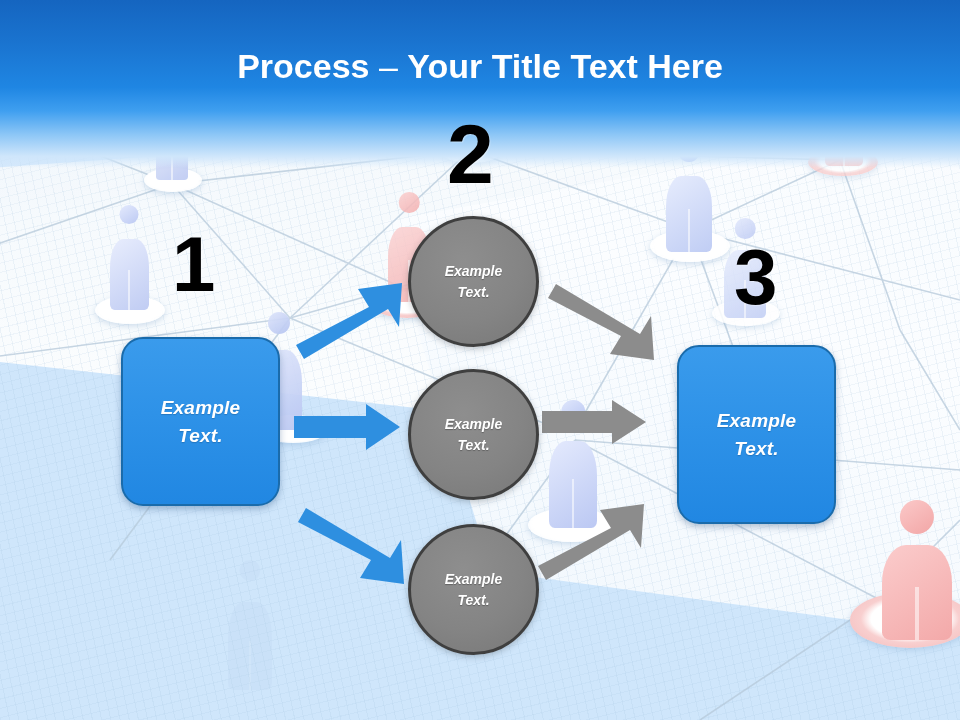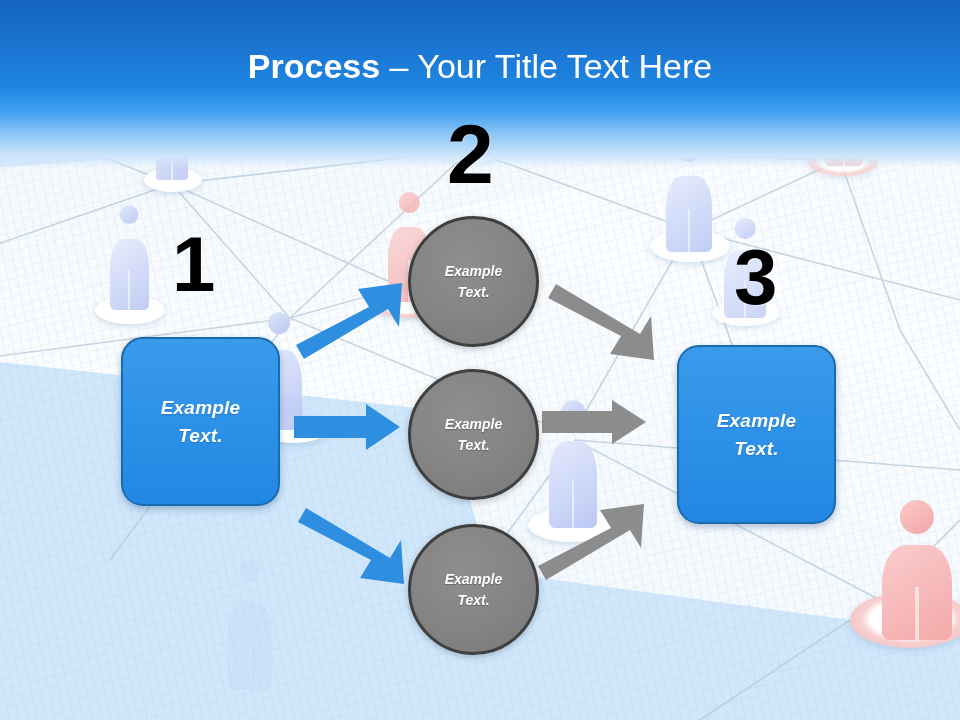--- a/index.html
+++ b/index.html
@@ -296,21 +296,21 @@
     <div class="person" style="left:222px;top:560px;width:56px;height:130px;opacity:.22;">
       <div class="head" style="background:#bcd3ef;"></div>
       <div class="body" style="background:#bdd4ef;"></div>
       <div class="legsplit" style="background:rgba(255,255,255,.35);"></div>
     </div>
 
     <div class="banner"></div>
   </div>
 
   <div style="position:absolute;left:0;top:48px;width:960px;text-align:center;color:#ffffff;font-size:34px;line-height:1.1;">
-    <span style="font-weight:bold;">Process</span><span style="font-weight:normal;"> – </span><span style="font-weight:normal;">Your Title Text Here</span>
+    <span style="font-weight:bold;">Process</span><span style="font-weight:normal;"> – </span><span style="font-weight:bold;">Your Title Text Here</span>
   </div>
 
   <div class="step-num" style="left:172px;top:225px;font-size:78px;">1</div>
   <div class="step-num" style="left:447px;top:112px;font-size:84px;">2</div>
   <div class="step-num" style="left:734px;top:238px;font-size:78px;">3</div>
 
   <svg class="arrow-svg" style="left:296px;top:283px;" width="106" height="76" viewBox="0 0 106 76">
     <polygon points="0,62 8,76 92,26 103,44 106,0 62,6 73,24" fill="#2e8fe0" transform="translate(0,0)"></polygon>
   </svg>
 

